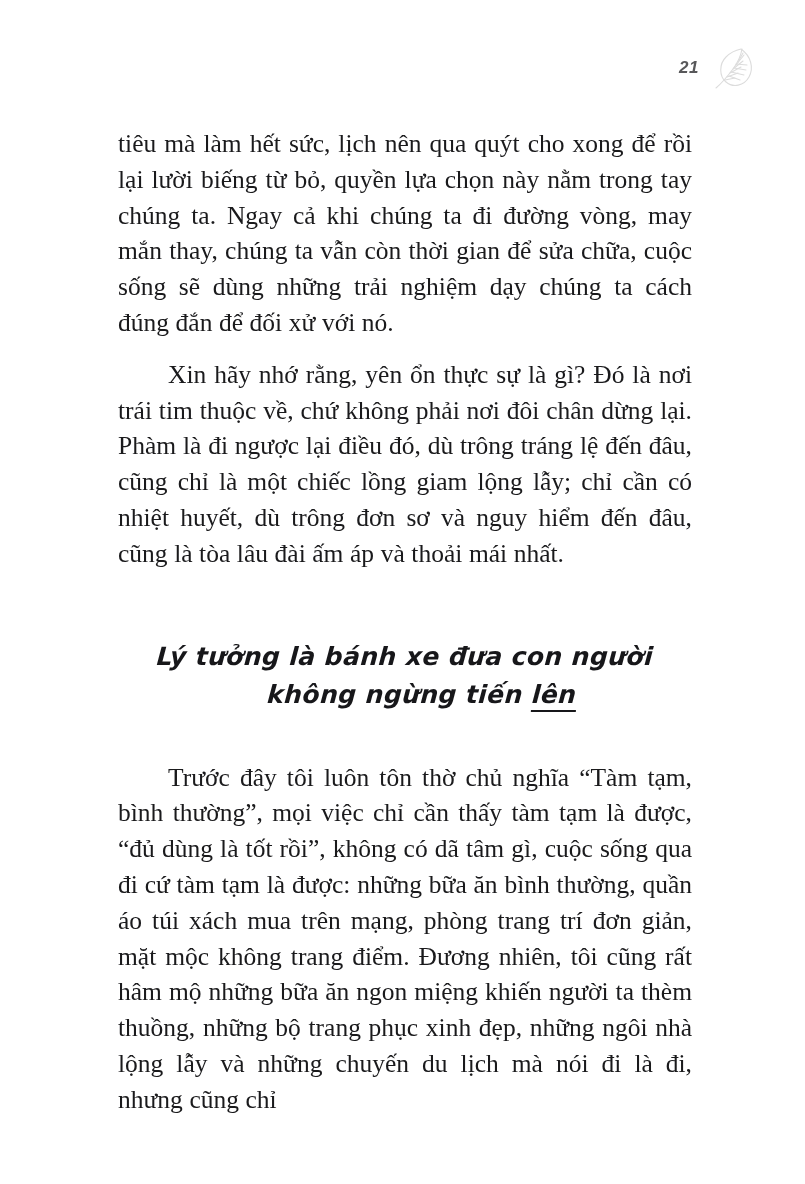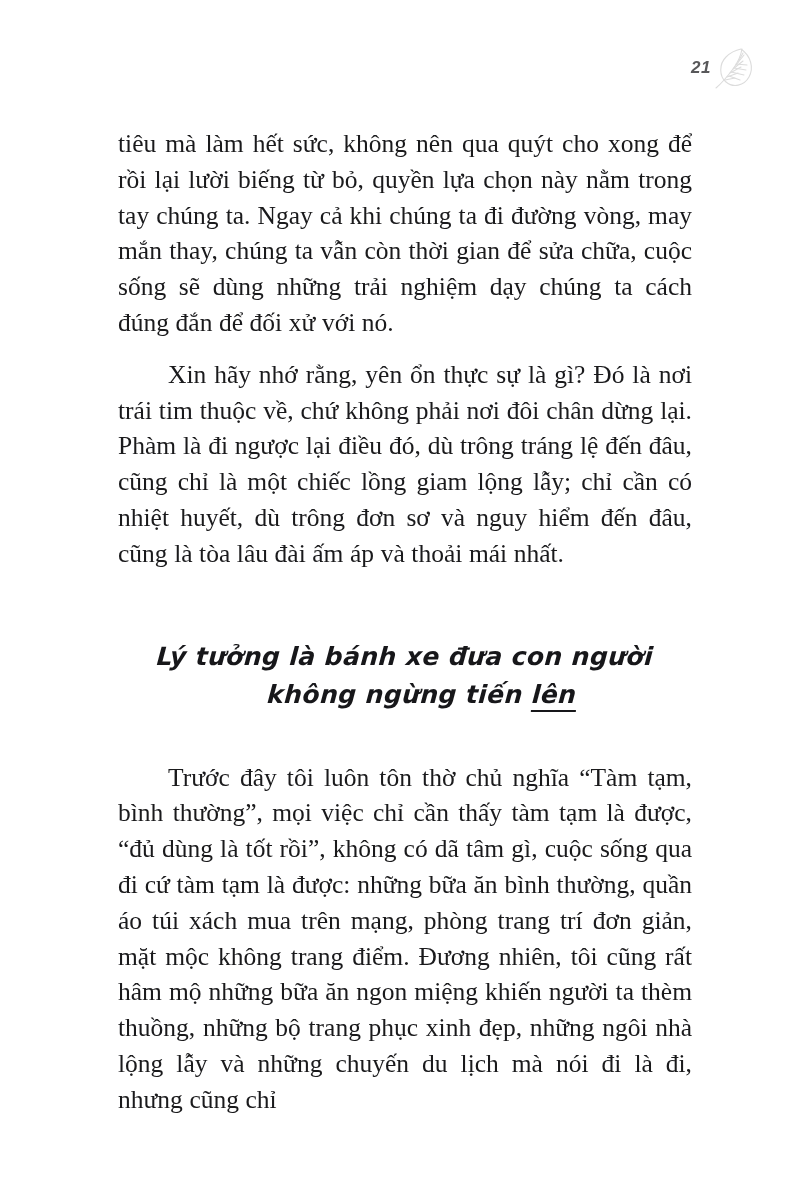--- a/index.html
+++ b/index.html
@@ -21,21 +21,21 @@
     box-sizing: border-box;
   }
 
   
   .running-head {
     position: absolute;
     top: 44px;
     right: 48px;
     display: flex;
     align-items: center;
-    gap: 2px;
+    gap: 14px;
     height: 48px;
   }
 
   .folio {
     font-family: "Liberation Sans", "DejaVu Sans", sans-serif;
     font-style: italic;
     font-weight: 700;
     font-size: 17px;
     letter-spacing: 0.5px;
     color: #58585a;
@@ -129,21 +129,21 @@
           <path d="M18 28 L31 31"></path>
           <path d="M16 32 L27 36"></path>
           <path d="M23 20 L34 21"></path>
         </g>
       </svg>
     </span>
   </div>
 
   <div class="text-block">
 
-    <p class="body-para">tiêu mà làm hết sức, không nên qua quýt cho xong để rồi lại lười biếng từ bỏ, quyền lựa chọn này nằm trong tay chúng ta. Ngay cả khi chúng ta đi đường vòng, may mắn thay, chúng ta vẫn còn thời gian để sửa chữa, cuộc sống sẽ dùng những trải nghiệm dạy chúng ta cách đúng đắn để đối xử với nó.</p>
+    <p class="body-para">tiêu mà làm hết sức, lịch nên qua quýt cho xong để rồi lại lười biếng từ bỏ, quyền lựa chọn này nằm trong tay chúng ta. Ngay cả khi chúng ta đi đường vòng, may mắn thay, chúng ta vẫn còn thời gian để sửa chữa, cuộc sống sẽ dùng những trải nghiệm dạy chúng ta cách đúng đắn để đối xử với nó.</p>
 
     <p class="body-para indent">Xin hãy nhớ rằng, yên ổn thực sự là gì? Đó là nơi trái tim thuộc về, chứ không phải nơi đôi chân dừng lại. Phàm là đi ngược lại điều đó, dù trông tráng lệ đến đâu, cũng chỉ là một chiếc lồng giam lộng lẫy; chỉ cần có nhiệt huyết, dù trông đơn sơ và nguy hiểm đến đâu, cũng là tòa lâu đài ấm áp và thoải mái nhất.</p>
 
     <div class="heading-gap-top"></div>
 
     <h2 class="section-heading">
       <span class="script-line script-line-1">Lý tưởng là bánh xe đưa con người</span>
       <span class="script-line script-line-2">
         <span>không ngừng tiến </span><span class="script-underline">lên</span>
       </span>

